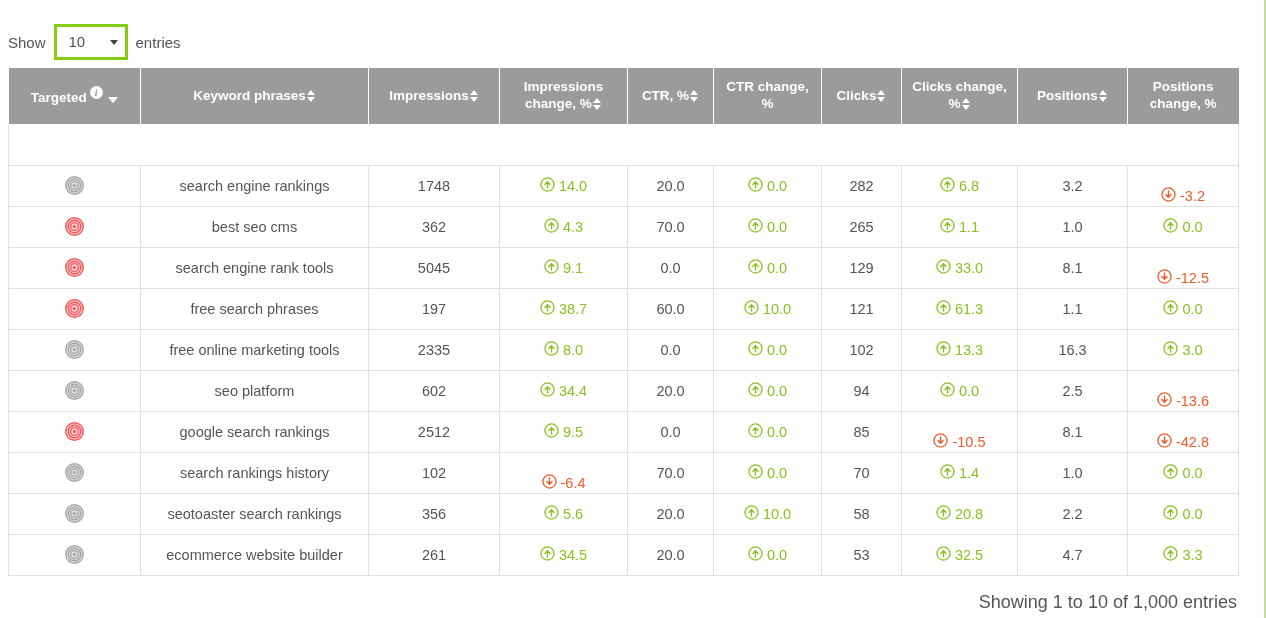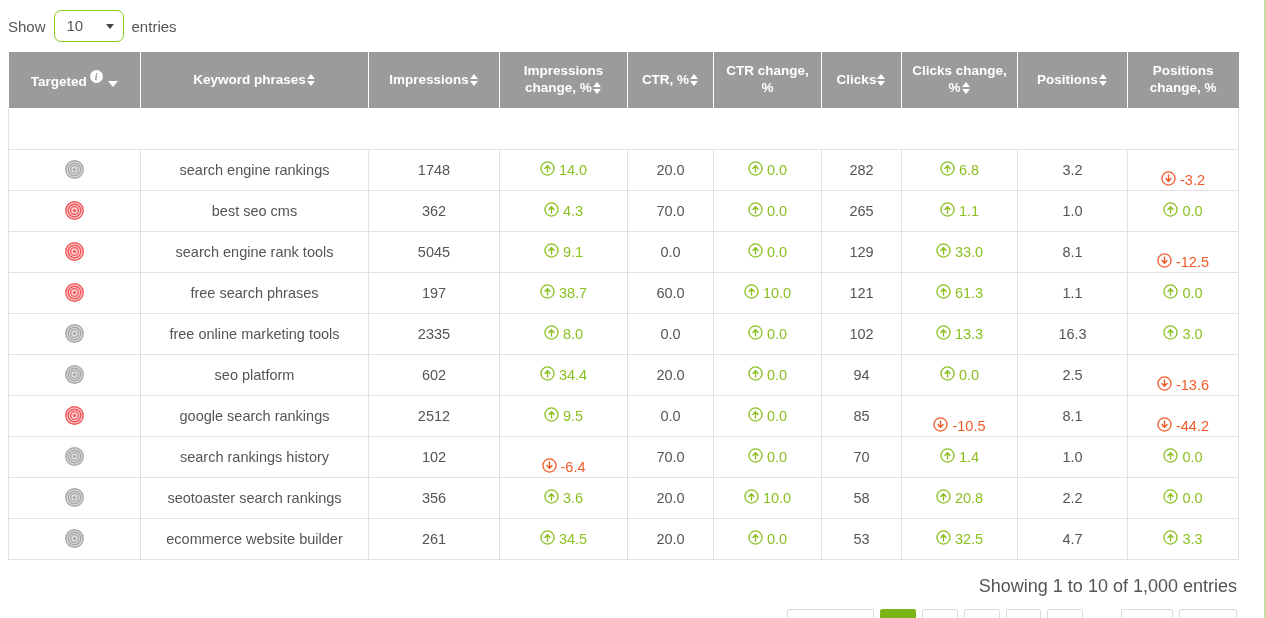--- a/index.html
+++ b/index.html
@@ -23,48 +23,48 @@
     height: 618px;
     box-sizing: border-box;
     border-right: 2px solid #c6dba0;
     background: #fff;
   }
 
   
   .topbar {
     position: relative;
     height: 52px;
-    padding: 0 27px 0 8px;
+    padding: 16px 27px 0 8px;
     display: flex;
     align-items: center;
     justify-content: space-between;
   }
   .length-block {
     display: flex;
     align-items: center;
     gap: 8px;
     font-size: 15px;
     color: #555;
   }
   .length-block .lbl { color: #555; }
   .select-wrap {
     position: relative;
     display: inline-block;
   }
   select.length-select {
     -webkit-appearance: none;
     -moz-appearance: none;
     appearance: none;
-    border: 1px solid #84cc16;
+    border: 3px solid #84cc16;
     background: #ffffff;
     color: #555;
     font-family: "Liberation Sans", sans-serif;
     font-size: 15px;
     padding: 6px 30px 6px 12px;
-    border-radius: 7px;
+    border-radius: 0;
     line-height: 1.2;
     outline: none;
   }
   .select-wrap::after {
     content: "";
     position: absolute;
     right: 10px;
     top: 50%;
     margin-top: -2px;
     border-left: 4px solid transparent;
@@ -610,21 +610,21 @@
                   <path d="M8 4.2 L8 10.4 M5.3 8 L8 11.1 L10.7 8" fill="none" stroke="#f05a28" stroke-width="1.5" stroke-linecap="round" stroke-linejoin="round"></path>
                 </svg></span>
               <span>-10.5</span>
             </span></td>
           <td>8.1</td>
           <td><span class="chg down">
               <span><svg class="arrow-circle" viewBox="0 0 16 16" xmlns="http://www.w3.org/2000/svg">
                   <circle cx="8" cy="8" r="7" fill="none" stroke="#f05a28" stroke-width="1.4"></circle>
                   <path d="M8 4.2 L8 10.4 M5.3 8 L8 11.1 L10.7 8" fill="none" stroke="#f05a28" stroke-width="1.5" stroke-linecap="round" stroke-linejoin="round"></path>
                 </svg></span>
-              <span>-44.2</span>
+              <span>-42.8</span>
             </span></td>
         </tr>
         <tr>
           <td><span><svg class="bullseye" viewBox="0 0 20 20" xmlns="http://www.w3.org/2000/svg">
                 <circle cx="10" cy="10" r="9.2" fill="#dcdcdc"></circle>
                 <circle cx="10" cy="10" r="9.2" fill="none" stroke="#a8a8a8" stroke-width="1.5"></circle>
                 <circle cx="10" cy="10" r="6.6" fill="none" stroke="#a8a8a8" stroke-width="1.5"></circle>
                 <circle cx="10" cy="10" r="4.1" fill="none" stroke="#a8a8a8" stroke-width="1.5"></circle>
                 <circle cx="10" cy="10" r="1.7" fill="#a8a8a8"></circle>
               </svg></span></td>
@@ -670,21 +670,21 @@
                 <circle cx="10" cy="10" r="4.1" fill="none" stroke="#a8a8a8" stroke-width="1.5"></circle>
                 <circle cx="10" cy="10" r="1.7" fill="#a8a8a8"></circle>
               </svg></span></td>
           <td class="kw-phrase">seotoaster search rankings</td>
           <td>356</td>
           <td><span class="chg up">
               <span><svg class="arrow-circle" viewBox="0 0 16 16" xmlns="http://www.w3.org/2000/svg">
                   <circle cx="8" cy="8" r="7" fill="none" stroke="#8bc022" stroke-width="1.4"></circle>
                   <path d="M8 11.8 L8 5.6 M5.3 8 L8 4.9 L10.7 8" fill="none" stroke="#8bc022" stroke-width="1.5" stroke-linecap="round" stroke-linejoin="round"></path>
                 </svg></span>
-              <span>3.6</span>
+              <span>5.6</span>
             </span></td>
           <td>20.0</td>
           <td><span class="chg up">
               <span><svg class="arrow-circle" viewBox="0 0 16 16" xmlns="http://www.w3.org/2000/svg">
                   <circle cx="8" cy="8" r="7" fill="none" stroke="#8bc022" stroke-width="1.4"></circle>
                   <path d="M8 11.8 L8 5.6 M5.3 8 L8 4.9 L10.7 8" fill="none" stroke="#8bc022" stroke-width="1.5" stroke-linecap="round" stroke-linejoin="round"></path>
                 </svg></span>
               <span>10.0</span>
             </span></td>
           <td>58</td>

